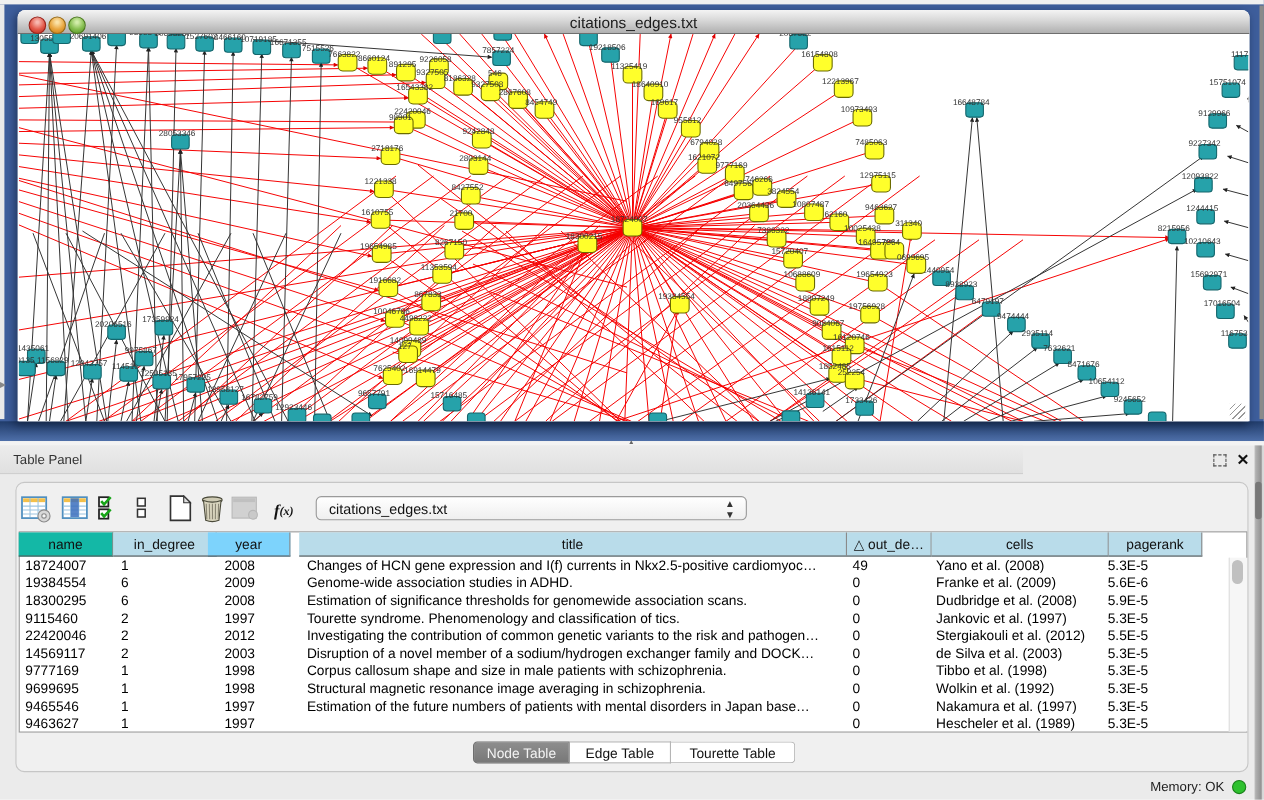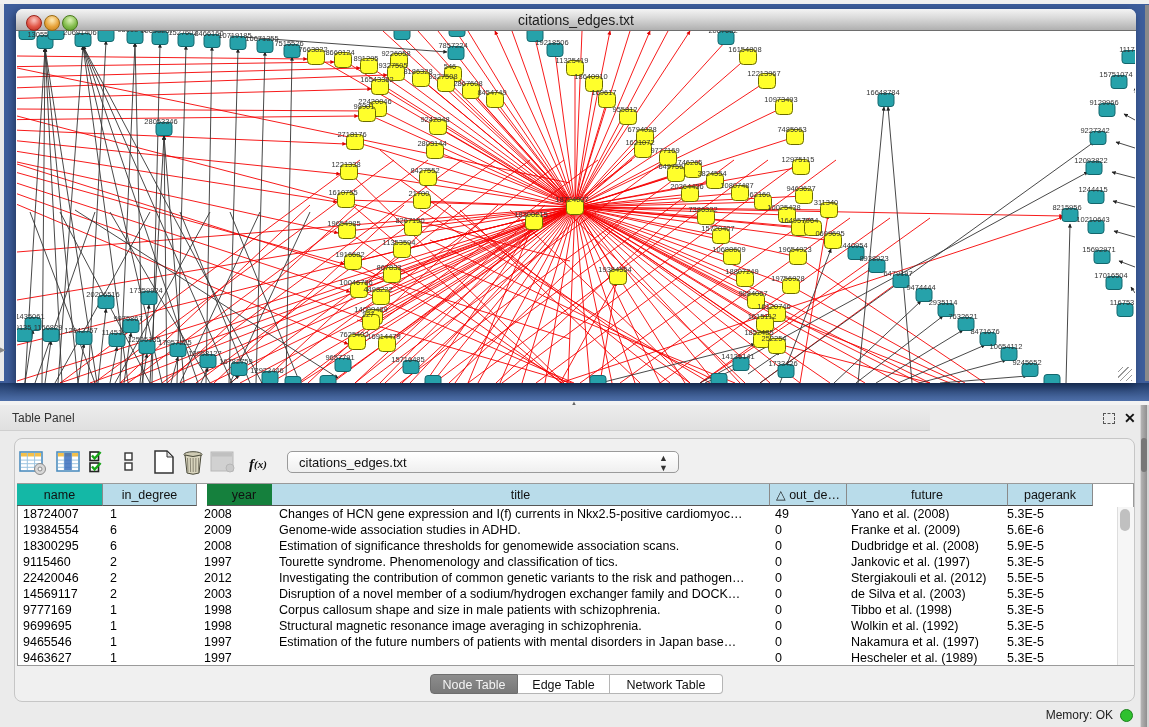--- a/index.html
+++ b/index.html
@@ -672,24 +672,24 @@
     <text x="231" y="19" font-size="15" font-style="italic" font-weight="bold" font-family="Liberation Serif,serif" fill="#111">f</text>
     <text x="236" y="18" font-size="11" font-style="italic" font-weight="bold" font-family="Liberation Serif,serif" fill="#111">(x)</text>
   </svg>
 <div class="abs" id="dropdown">
     <div class="txt">citations_edges.txt</div>
     <div class="arr">▲<br>▼</div>
   </div>
 <div class="abs" id="tbl"></div>
 <div class="th" style="left:17px;width:86px;background:#14b8a6">name</div>
 <div class="th" style="left:103px;width:94px;background:#b9dcea">in_degree</div>
-<div class="th" style="left:207px;width:75px;background:#15803d">year</div>
+<div class="th" style="left:189px;width:75px;background:#7dd3fc">year</div>
 <div class="th" style="left:272px;width:498px;background:#b9dcea">title</div>
 <div class="th" style="left:770px;width:77px;background:#b9dcea">△ out_de…</div>
-<div class="th" style="left:847px;width:161px;background:#b9dcea">future</div>
+<div class="th" style="left:847px;width:161px;background:#b9dcea">cells</div>
 <div class="th" style="left:1008px;width:85px;background:#b9dcea">pagerank</div>
 <div class="trow" style="top:506px">
     <span style="left:6px">18724007</span>
     <span style="left:93px">1</span>
     <span style="left:187px">2008</span>
     <span style="left:262px">Changes of HCN gene expression and I(f) currents in Nkx2.5-positive cardiomyoc…</span>
     <span style="left:758px">49</span>
     <span style="left:834px">Yano et al. (2008)</span>
     <span style="left:990px">5.3E-5</span>
   </div>
@@ -770,15 +770,15 @@
     <span style="left:93px">1</span>
     <span style="left:187px">1997</span>
     <span style="left:758px">0</span>
     <span style="left:834px">Hescheler et al. (1989)</span>
     <span style="left:990px">5.3E-5</span>
   </div>
 <div class="abs" id="tsb"></div>
 <div class="abs" id="tsbthumb"></div>
 <div class="tab" id="tab1">Node Table</div>
 <div class="tab" id="tab2">Edge Table</div>
-<div class="tab" id="tab3">Network Table</div>
+<div class="tab" id="tab3">Tourette Table</div>
 <div class="abs" id="mem">Memory: OK</div>
 <div class="abs" id="memdot"></div>
 
 </body></html>

